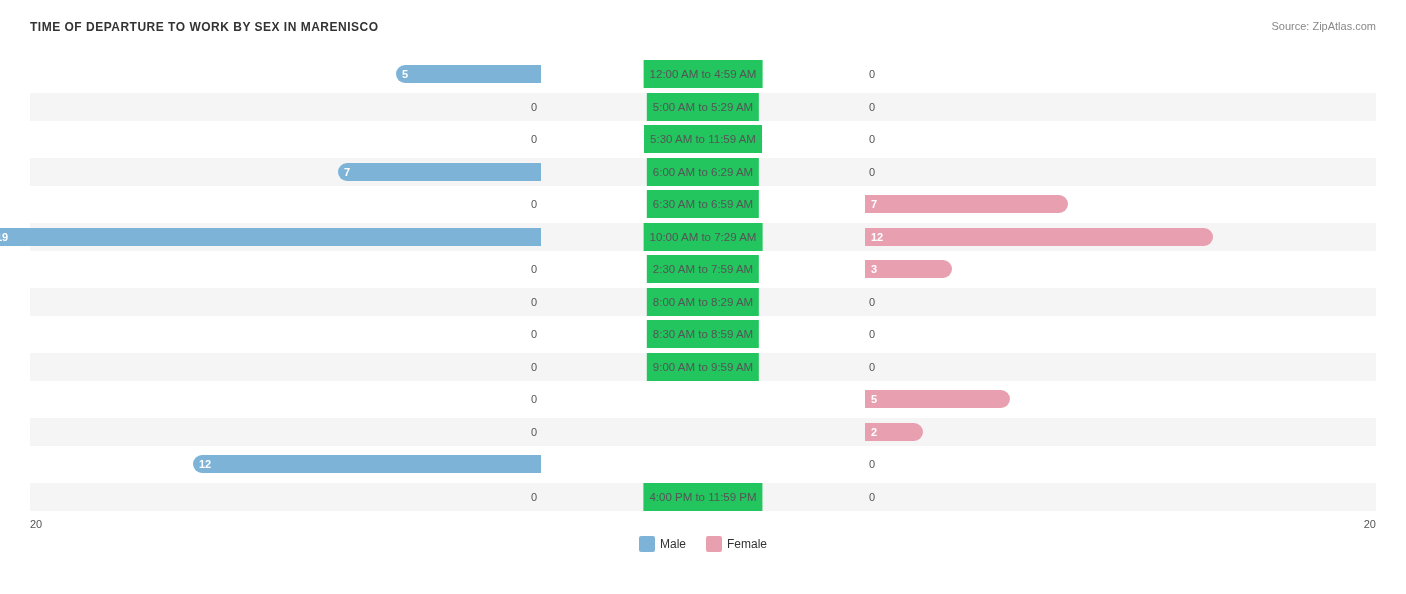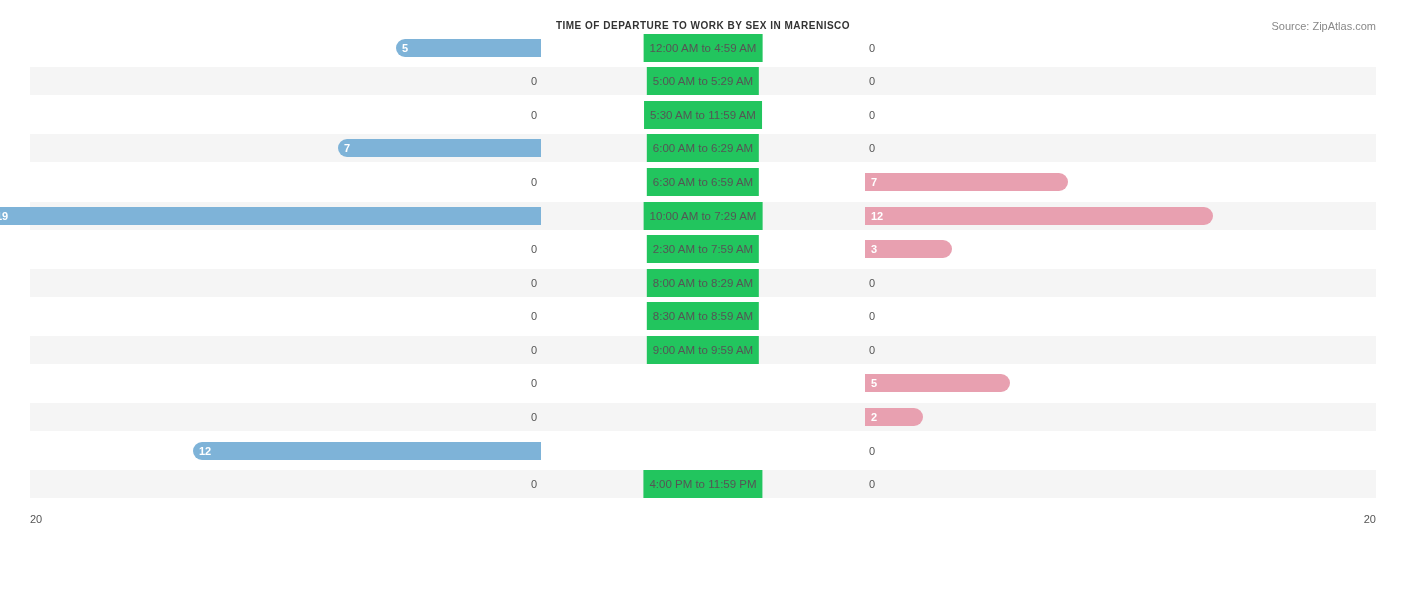--- a/index.html
+++ b/index.html
@@ -10,25 +10,25 @@
       height: 594px;
       overflow: hidden;
     }
     .chart-container {
       width: 1406px;
       height: 594px;
       padding: 20px 30px 50px 30px;
       position: relative;
     }
     .chart-title {
-      font-size: 10px;
+      font-size: 12px;
       font-weight: bold;
       color: #333;
-      text-align: center;
-      margin-bottom: 0;
+      text-align: left;
+      margin-bottom: 24px;
       letter-spacing: 0.5px;
     }
     .source-text {
       position: absolute;
       top: 20px;
       right: 30px;
       font-size: 11px;
       color: #888;
     }
     .chart-area {
@@ -111,21 +111,21 @@
       position: absolute;
       font-size: 11px;
       font-weight: bold;
       color: #fff;
       left: 6px;
       z-index: 5;
     }
     .x-axis {
       display: flex;
       justify-content: space-between;
-      margin-top: 12px;
+      margin-top: 5px;
       padding: 0 0px;
     }
     .x-axis-label {
       font-size: 11px;
       color: #555;
     }
     .legend {
       display: flex;
       justify-content: center;
       align-items: center;
@@ -312,14 +312,24 @@
     <div class="center-label">4:00 PM to 11:59 PM</div>
     <div class="right-section" style="position:relative;">
       <span style="position:absolute;left:166px;font-size:11px;color:#555;">0</span>
     </div>
   </div>
       </div>
     <div class="x-axis">
       <span class="x-axis-label">20</span>
       <span class="x-axis-label">20</span>
     </div>
+    <div class="legend">
+      <div class="legend-item">
+        <div class="legend-box" style="background:#7eb3d8;"></div>
+        <span>Male</span>
+      </div>
+      <div class="legend-item">
+        <div class="legend-box" style="background:#e8a0b0;"></div>
+        <span>Female</span>
+      </div>
+    </div>
   </div>
 </div>
 
 </body></html>

